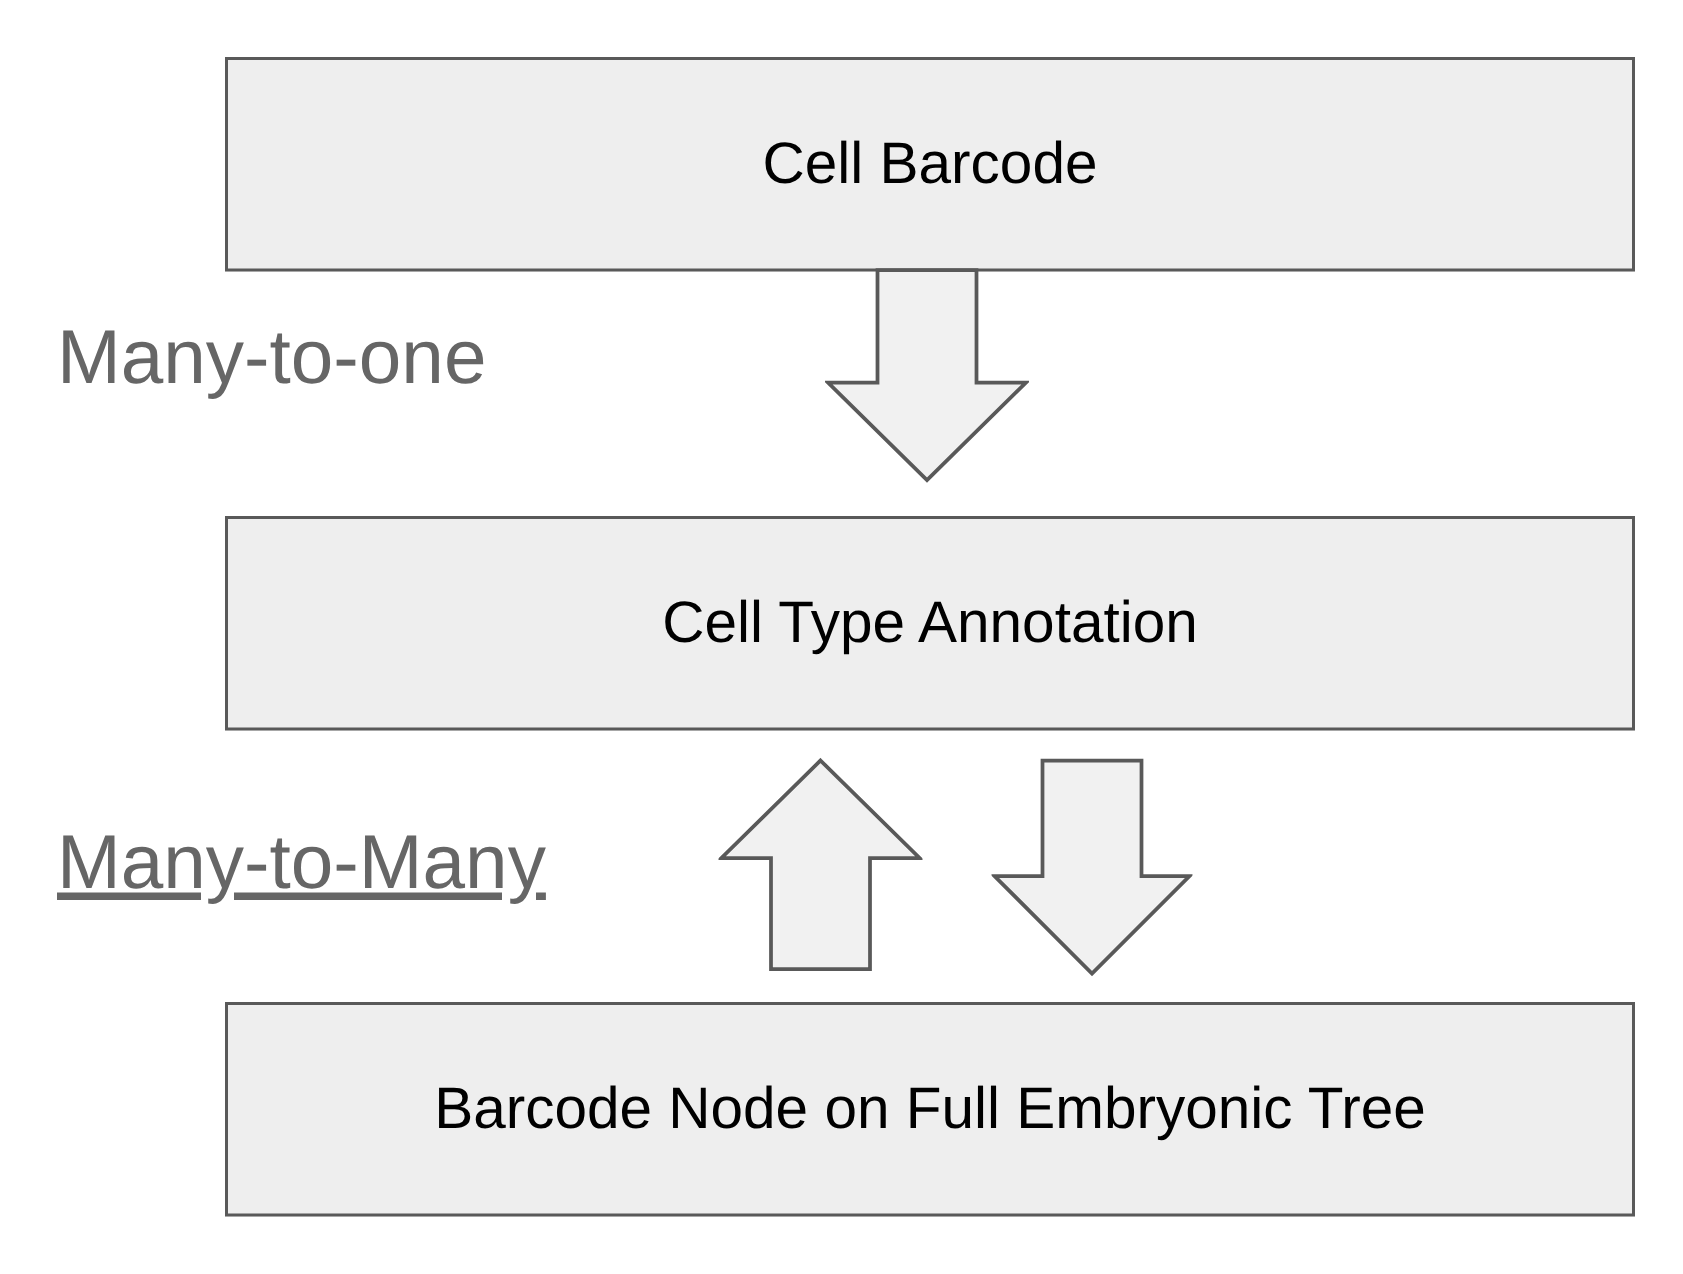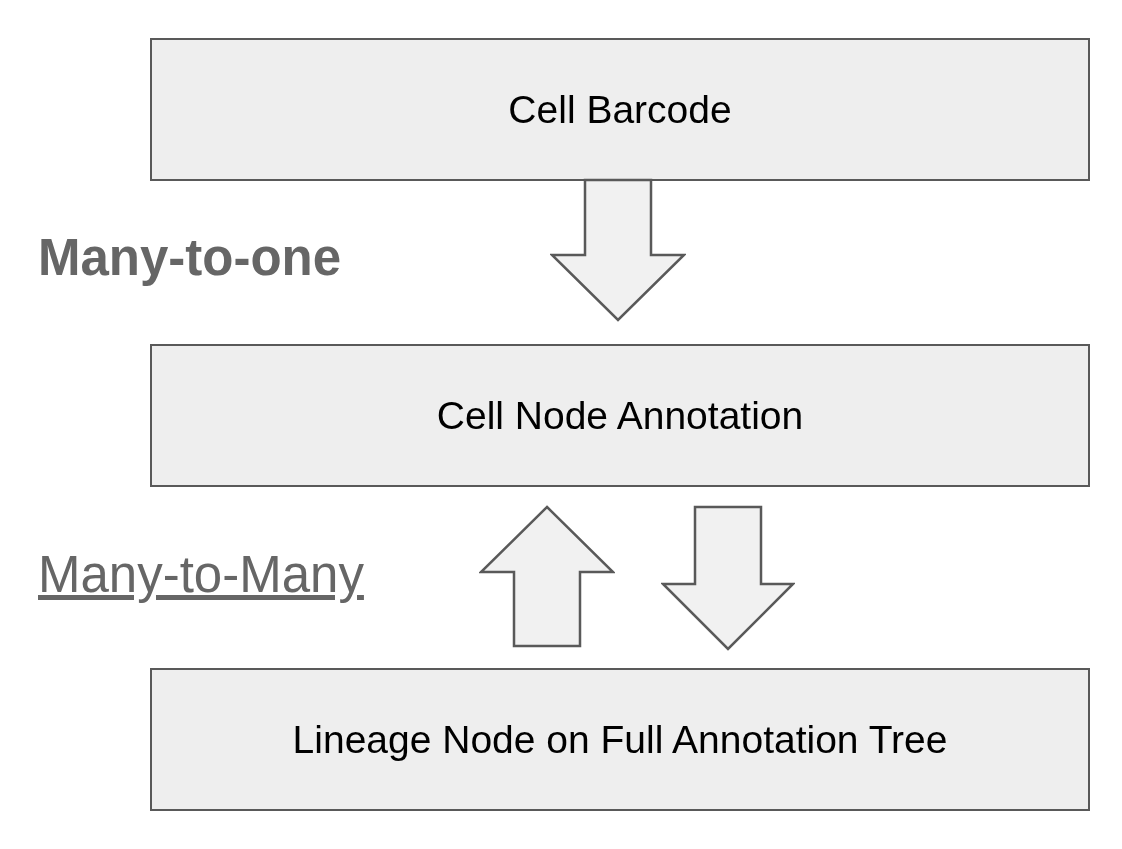--- a/index.html
+++ b/index.html
@@ -35,21 +35,21 @@
   .node-box.box-3 { top: 668px; }
 
   .relation-label {
     position: absolute;
     left: 38px;
     font-size: 51px;
     line-height: 1.15;
     color: var(--label_gray, #666666);
     white-space: nowrap;
   }
-  .relation-label.rel-1 { top: 229px; font-weight: bold; }
+  .relation-label.rel-1 { top: 209px; }
   .relation-label.rel-2 { top: 546px; text-decoration: underline; }
 
   .block-arrow { position: absolute; display: block; }
   .block-arrow polygon {
     fill: var(--arrow_fill, #f1f1f1);
     stroke: var(--arrow_border, #595959);
     stroke-width: 2.5;
     stroke-linejoin: miter;
   }
   .arrow-down-1 { left: 550px; top: 178px; }
@@ -59,25 +59,25 @@
 </head>
 <body>
 
 <div class="canvas">
 
   <div class="node-box box-1">
     <span>Cell Barcode</span>
   </div>
 
   <div class="node-box box-2">
-    <span>Cell Node Annotation</span>
+    <span>Cell Type Annotation</span>
   </div>
 
   <div class="node-box box-3">
-    <span>Lineage Node on Full Annotation Tree</span>
+    <span>Barcode Node on Full Embryonic Tree</span>
   </div>
 
   <div class="relation-label rel-1">Many-to-one</div>
 
   <div class="relation-label rel-2">Many-to-Many</div>
 
   <svg class="block-arrow arrow-down-1" width="136" height="144" viewBox="0 0 136 144">
     <polygon points="35,2 101,2 101,77 134,77 68,142 2,77 35,77"></polygon>
   </svg>
 

